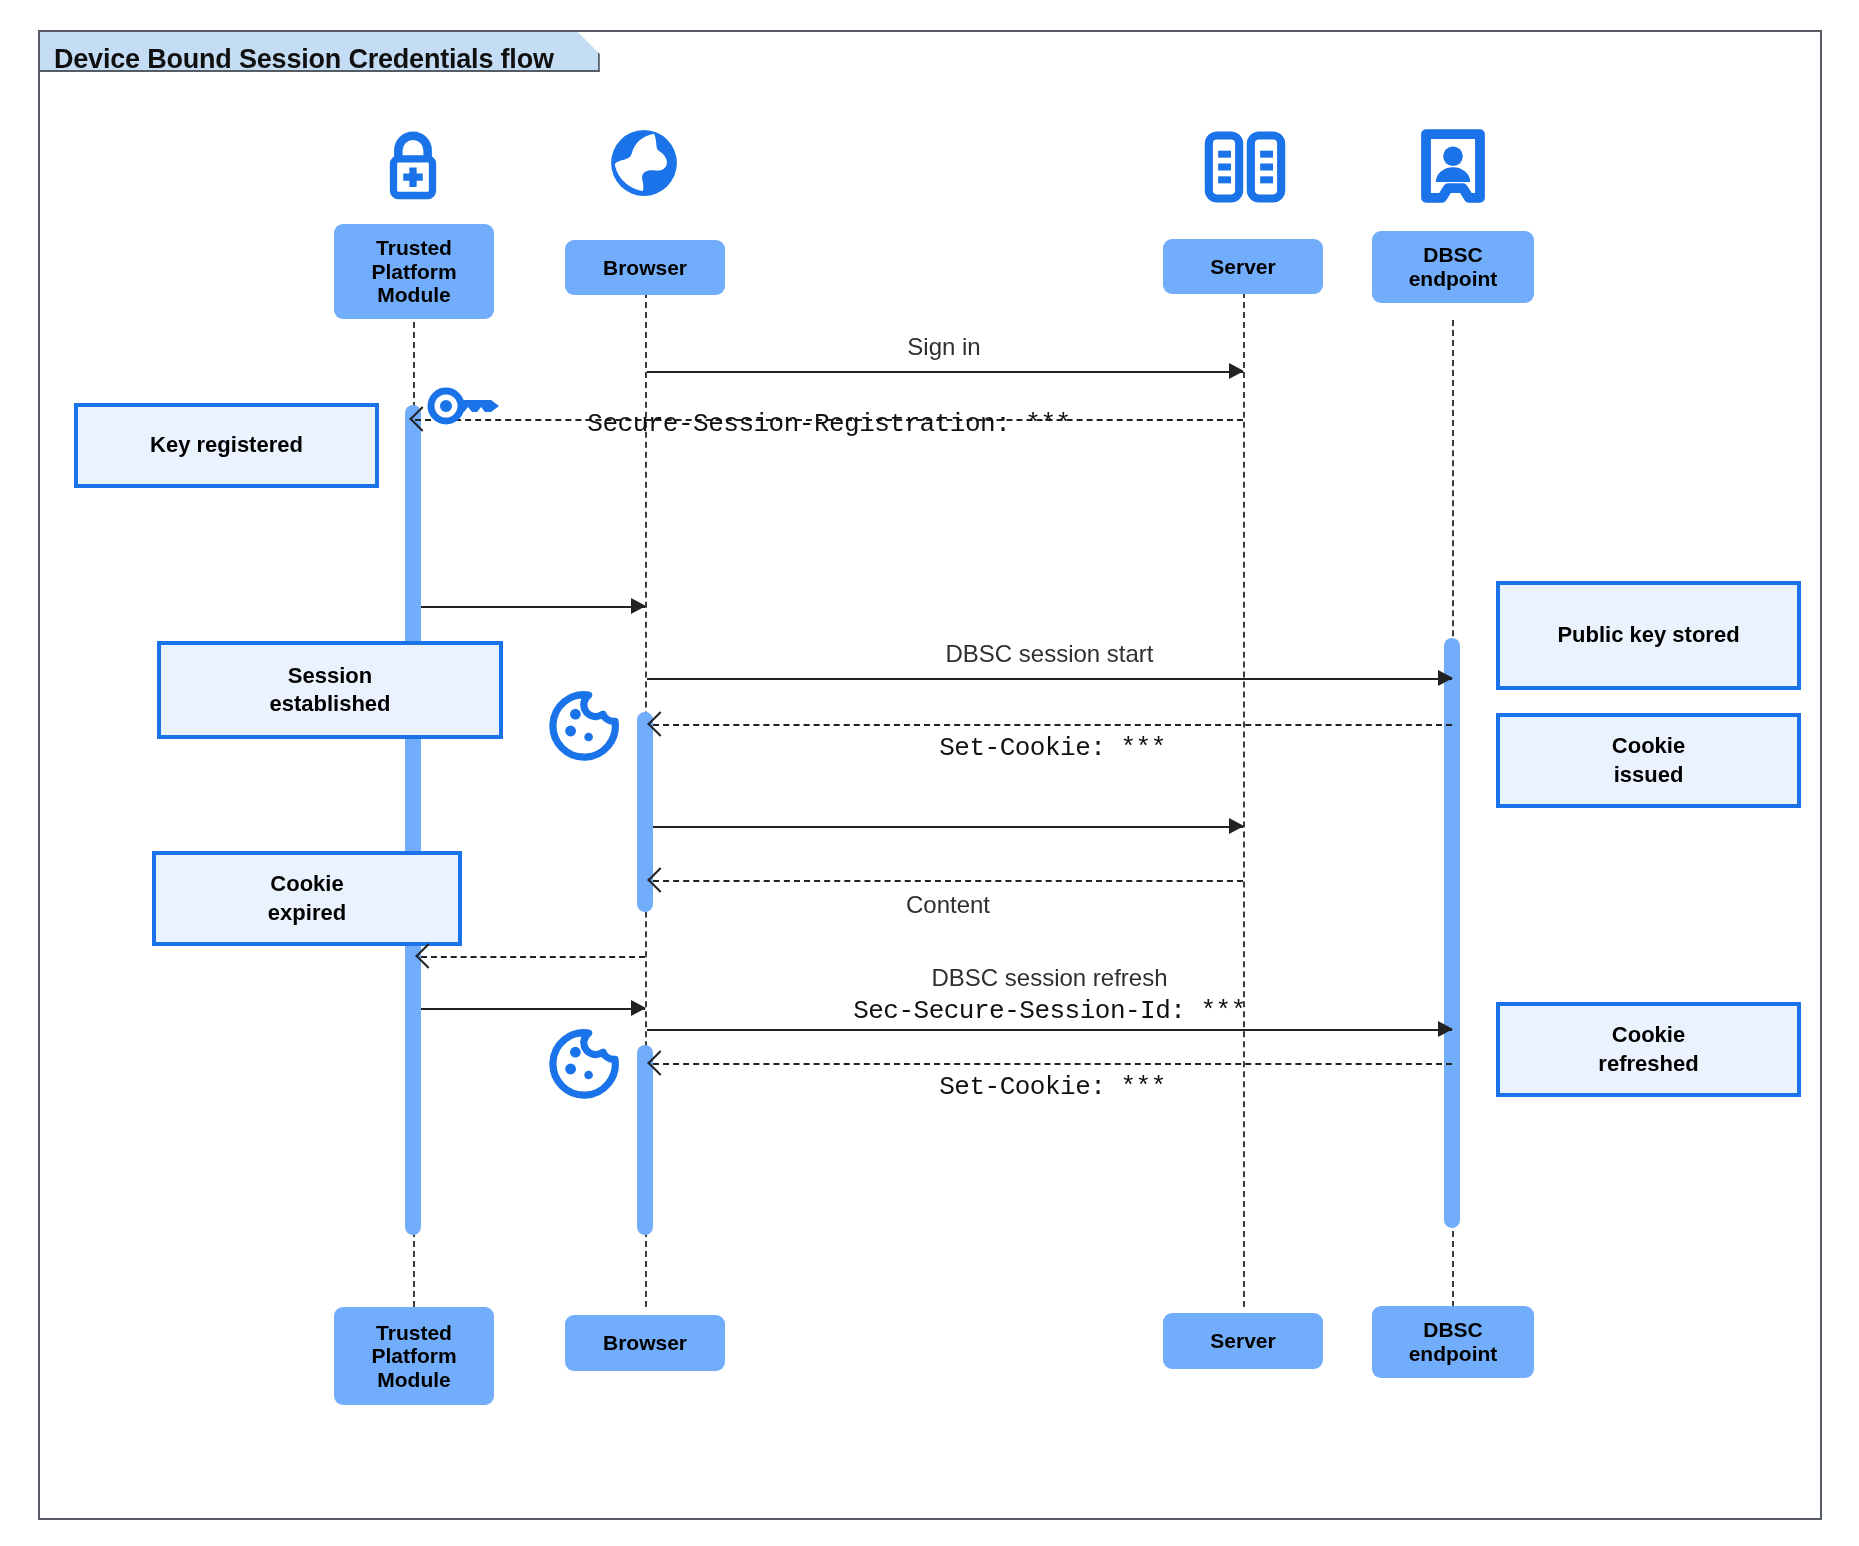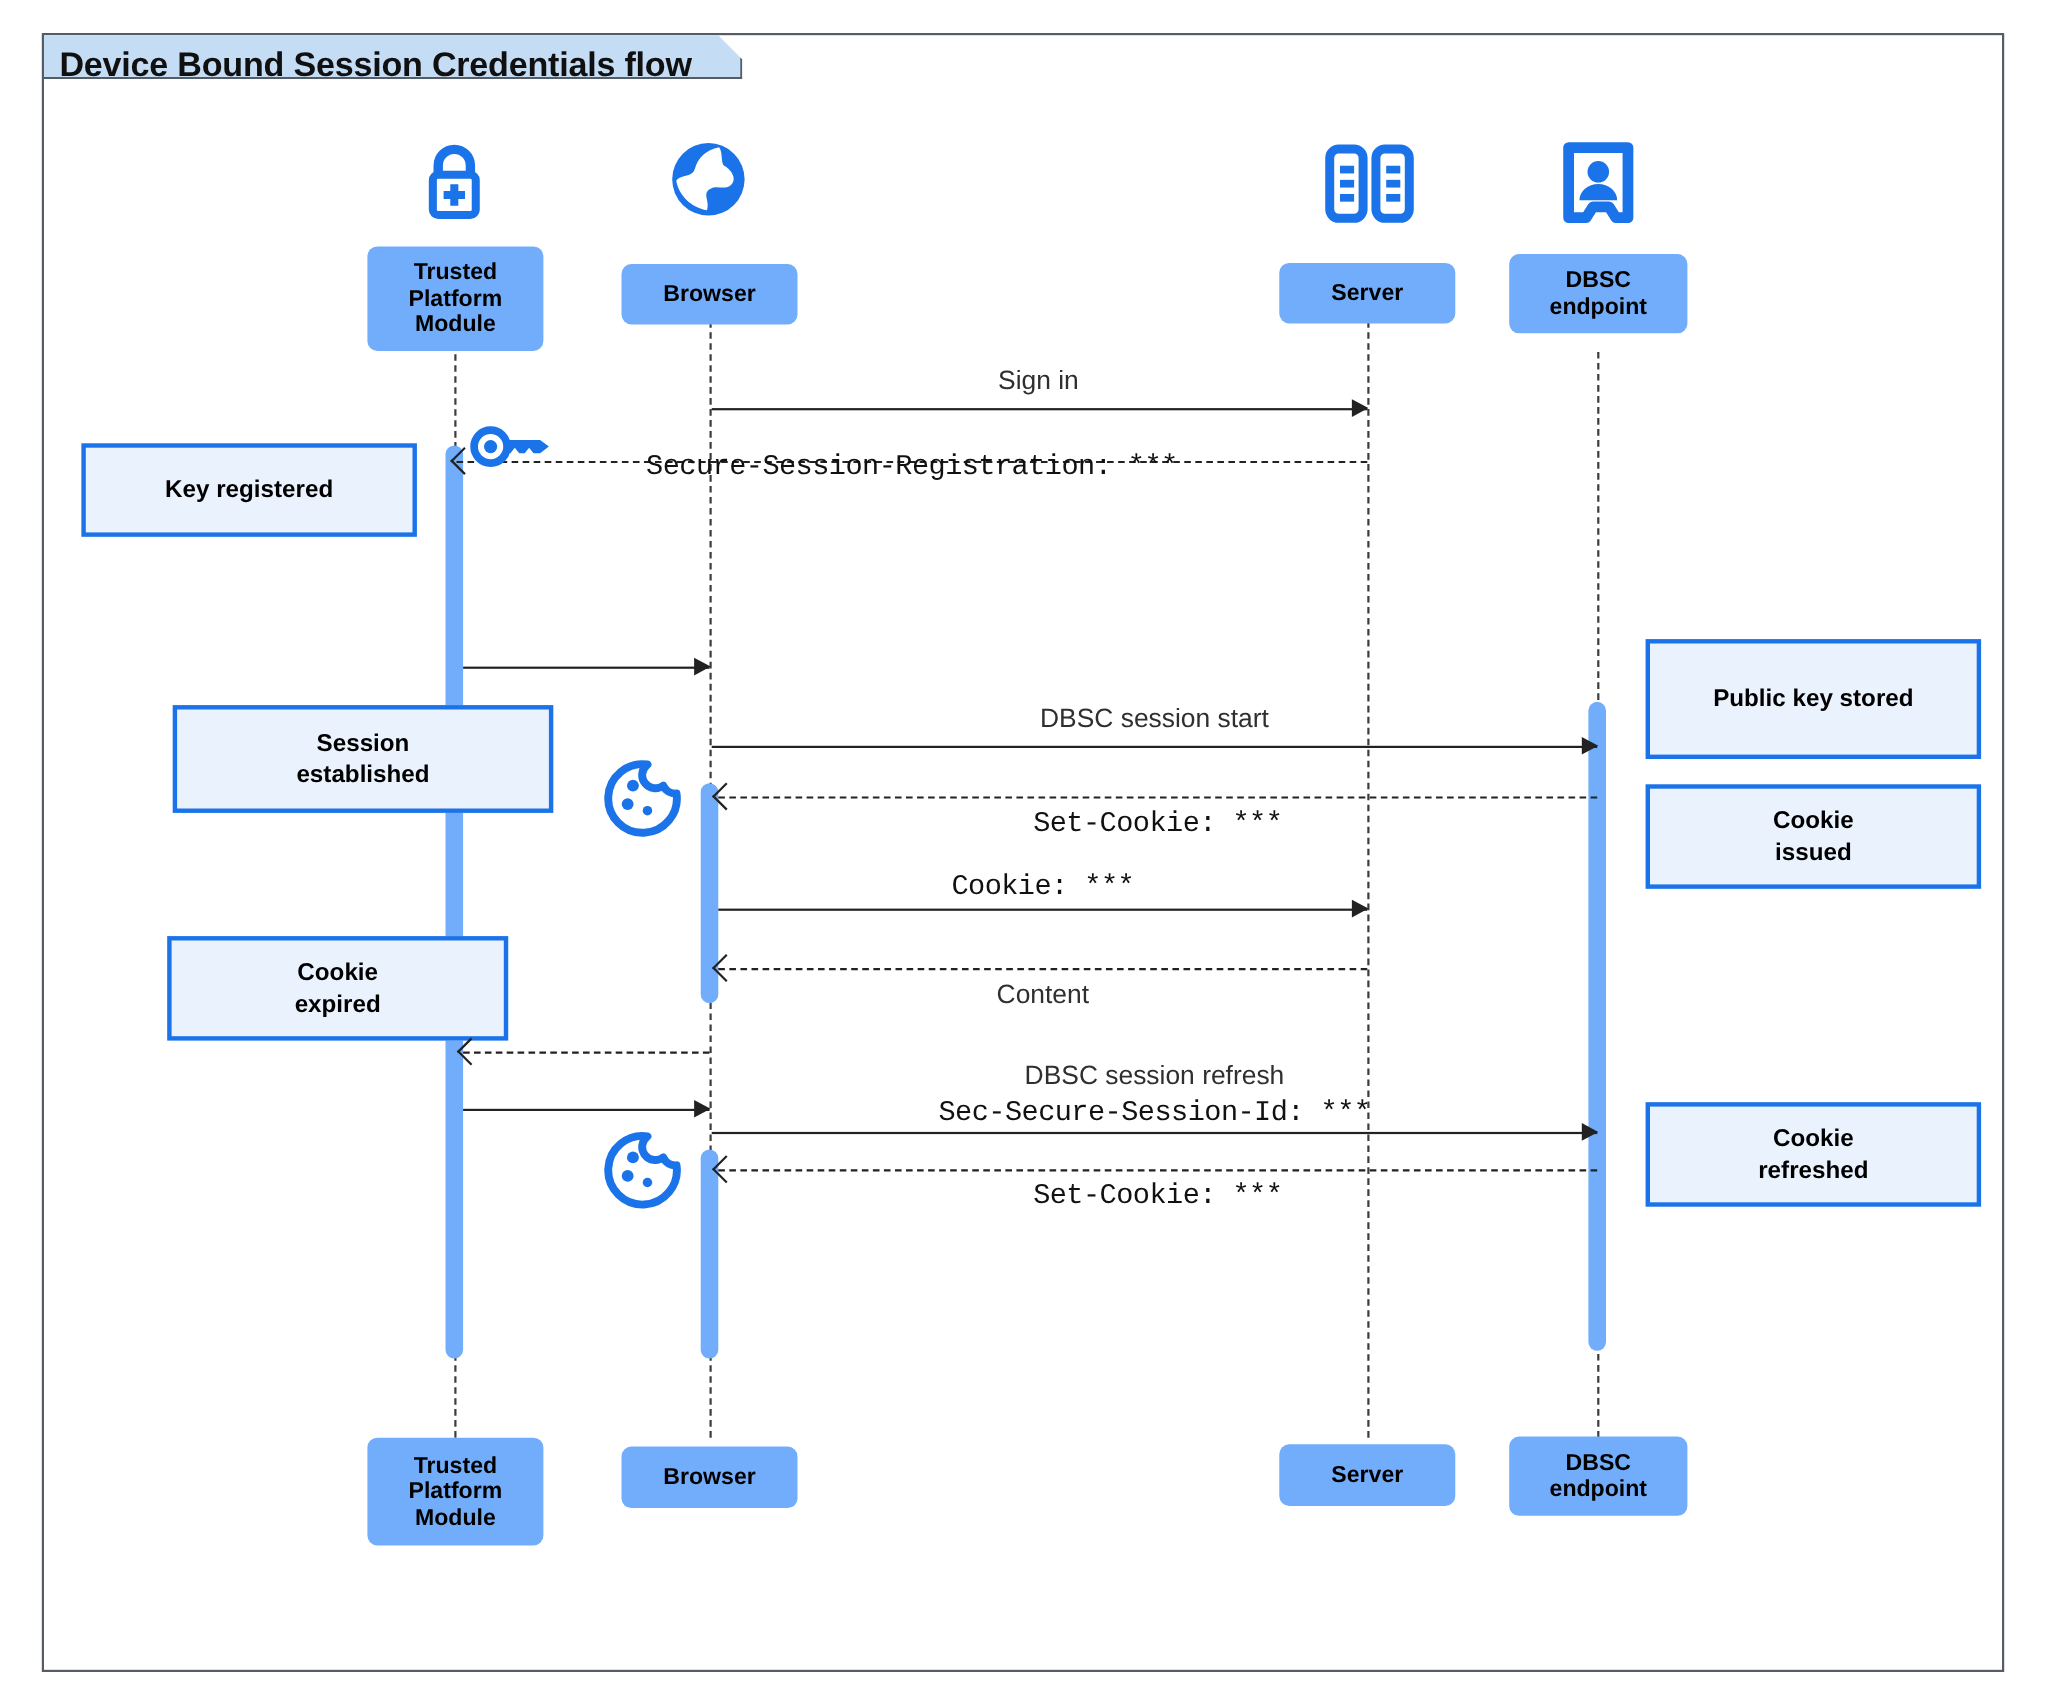--- a/index.html
+++ b/index.html
@@ -5,21 +5,21 @@
   html,body{margin:0;padding:0;background:#ffffff;}
   body{font-family:"Liberation Sans",sans-serif;}
   #stage{position:relative;width:1859px;height:1546px;background:#ffffff;overflow:hidden;}
 
   
   .frame{position:absolute;left:38px;top:30px;width:1784px;height:1490px;
          border:2px solid #555c63;background:#ffffff;box-sizing:border-box;}
   .frame-title{position:absolute;left:40px;top:32px;height:40px;
         background:#c5dcf5;border:2px solid #555c63;border-left:none;border-top:none;
         box-sizing:border-box;display:flex;align-items:center;padding:16px 44px 0 14px;
-        font-weight:bold;font-size:31px;color:#101010;letter-spacing:-.2px;
+        font-weight:bold;font-size:27px;color:#101010;letter-spacing:-.2px;
         clip-path:polygon(0 0,calc(100% - 22px) 0,100% 55%,100% 100%,0 100%);}
 
   
   .plabel{position:absolute;background:#71adfb;border-radius:9px;color:#000;
           font-weight:bold;font-size:21px;line-height:1.12;text-align:center;
           display:flex;align-items:center;justify-content:center;box-sizing:border-box;padding:6px 10px;}
   .icon-wrap{position:absolute;display:flex;align-items:center;justify-content:center;}
 
   
   .lifeline{position:absolute;width:0;border-left:2px dashed #3c3c3c;}
@@ -187,21 +187,20 @@
     <div class="line"></div>
     <div class="arrowhead left open"></div>
   </div>
   <div class="mlabel mono" style="left:653px;top:733px;width:799px;">Set-Cookie: ***</div>
 
   <div class="note" style="left:1496px;top:713px;width:305px;height:95px;white-space:pre-line;">
     <span>Cookie
 issued</span>
   </div>
 
-  <div class="mlabel mono" style="left:653px;top:791px;width:590px;">Cookie: ***</div>
   <div class="msg" style="left:653px;top:826px;width:590px;">
     <div class="line"></div>
     <div class="arrowhead right solid"></div>
   </div>
 
   <div class="msg dashed" style="left:653px;top:880px;width:590px;">
     <div class="line"></div>
     <div class="arrowhead left open"></div>
   </div>
   <div class="mlabel sans" style="left:653px;top:891px;width:590px;">Content</div>

